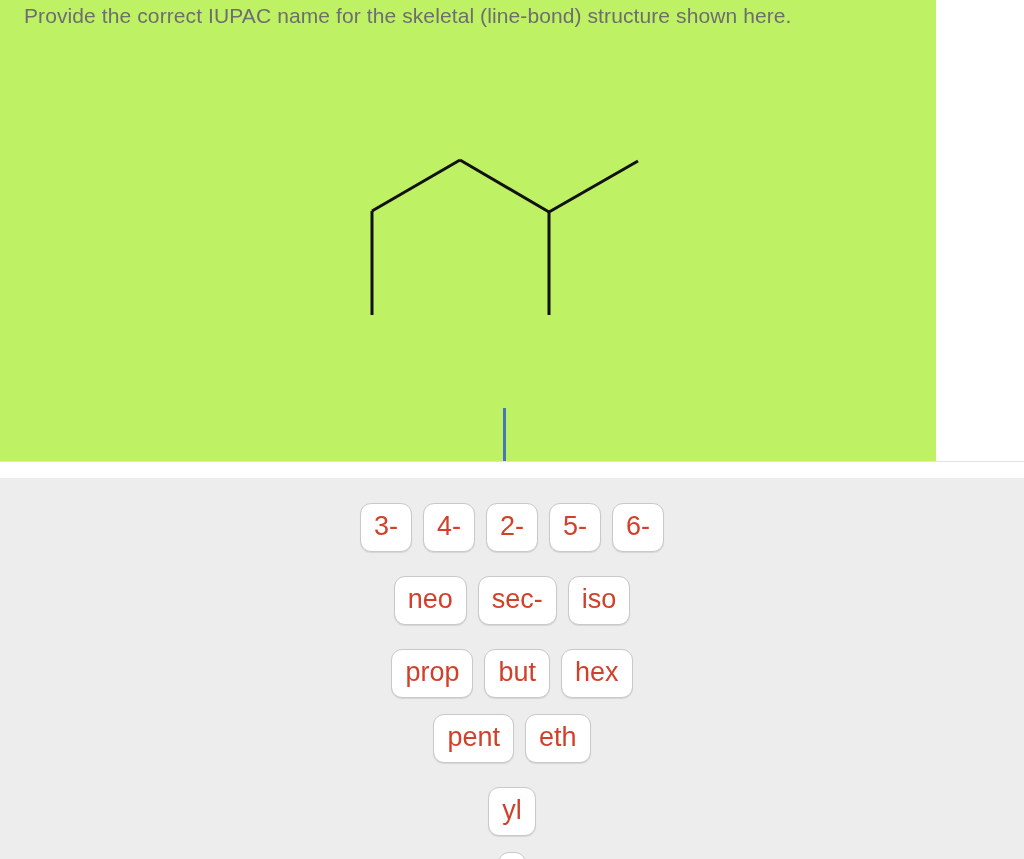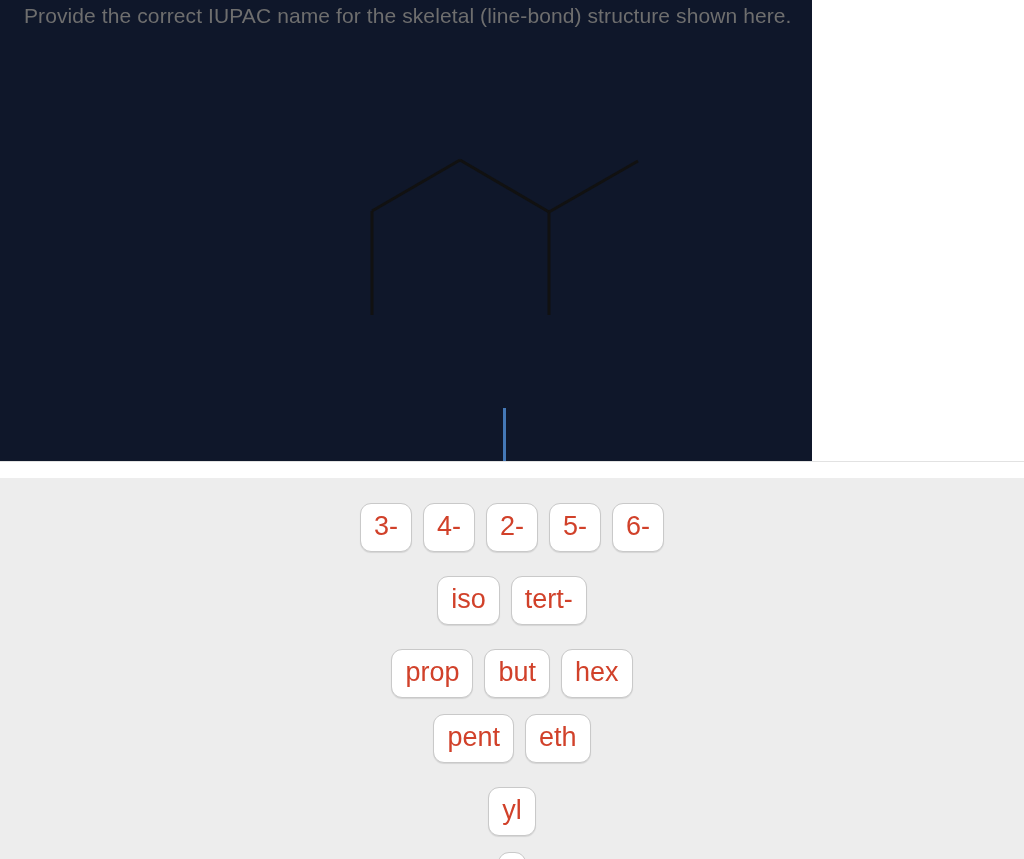--- a/index.html
+++ b/index.html
@@ -13,23 +13,23 @@
     font-family: "Liberation Sans", sans-serif;
     overflow: hidden;
     position: relative;
   }
 
   
   #question-area {
     position: absolute;
     left: 0;
     top: 0;
-    width: 812px;
+    width: 936px;
     height: 462px;
-    background: #0f172a;
+    background: #bef264;
     box-sizing: border-box;
   }
 
   #prompt-text {
     position: absolute;
     left: 24px;
     top: 2px;
     width: 900px;
     font-size: 21px;
     line-height: 28px;
@@ -158,22 +158,23 @@
 
   <div class="token-row">
     <button class="token-button">3-</button>
     <button class="token-button">4-</button>
     <button class="token-button">2-</button>
     <button class="token-button">5-</button>
     <button class="token-button">6-</button>
   </div>
 
   <div class="token-row">
+    <button class="token-button">neo</button>
+    <button class="token-button">sec-</button>
     <button class="token-button">iso</button>
-    <button class="token-button">tert-</button>
   </div>
 
   <div class="token-row tight">
     <button class="token-button">prop</button>
     <button class="token-button">but</button>
     <button class="token-button">hex</button>
   </div>
 
   <div class="token-row">
     <button class="token-button">pent</button>

